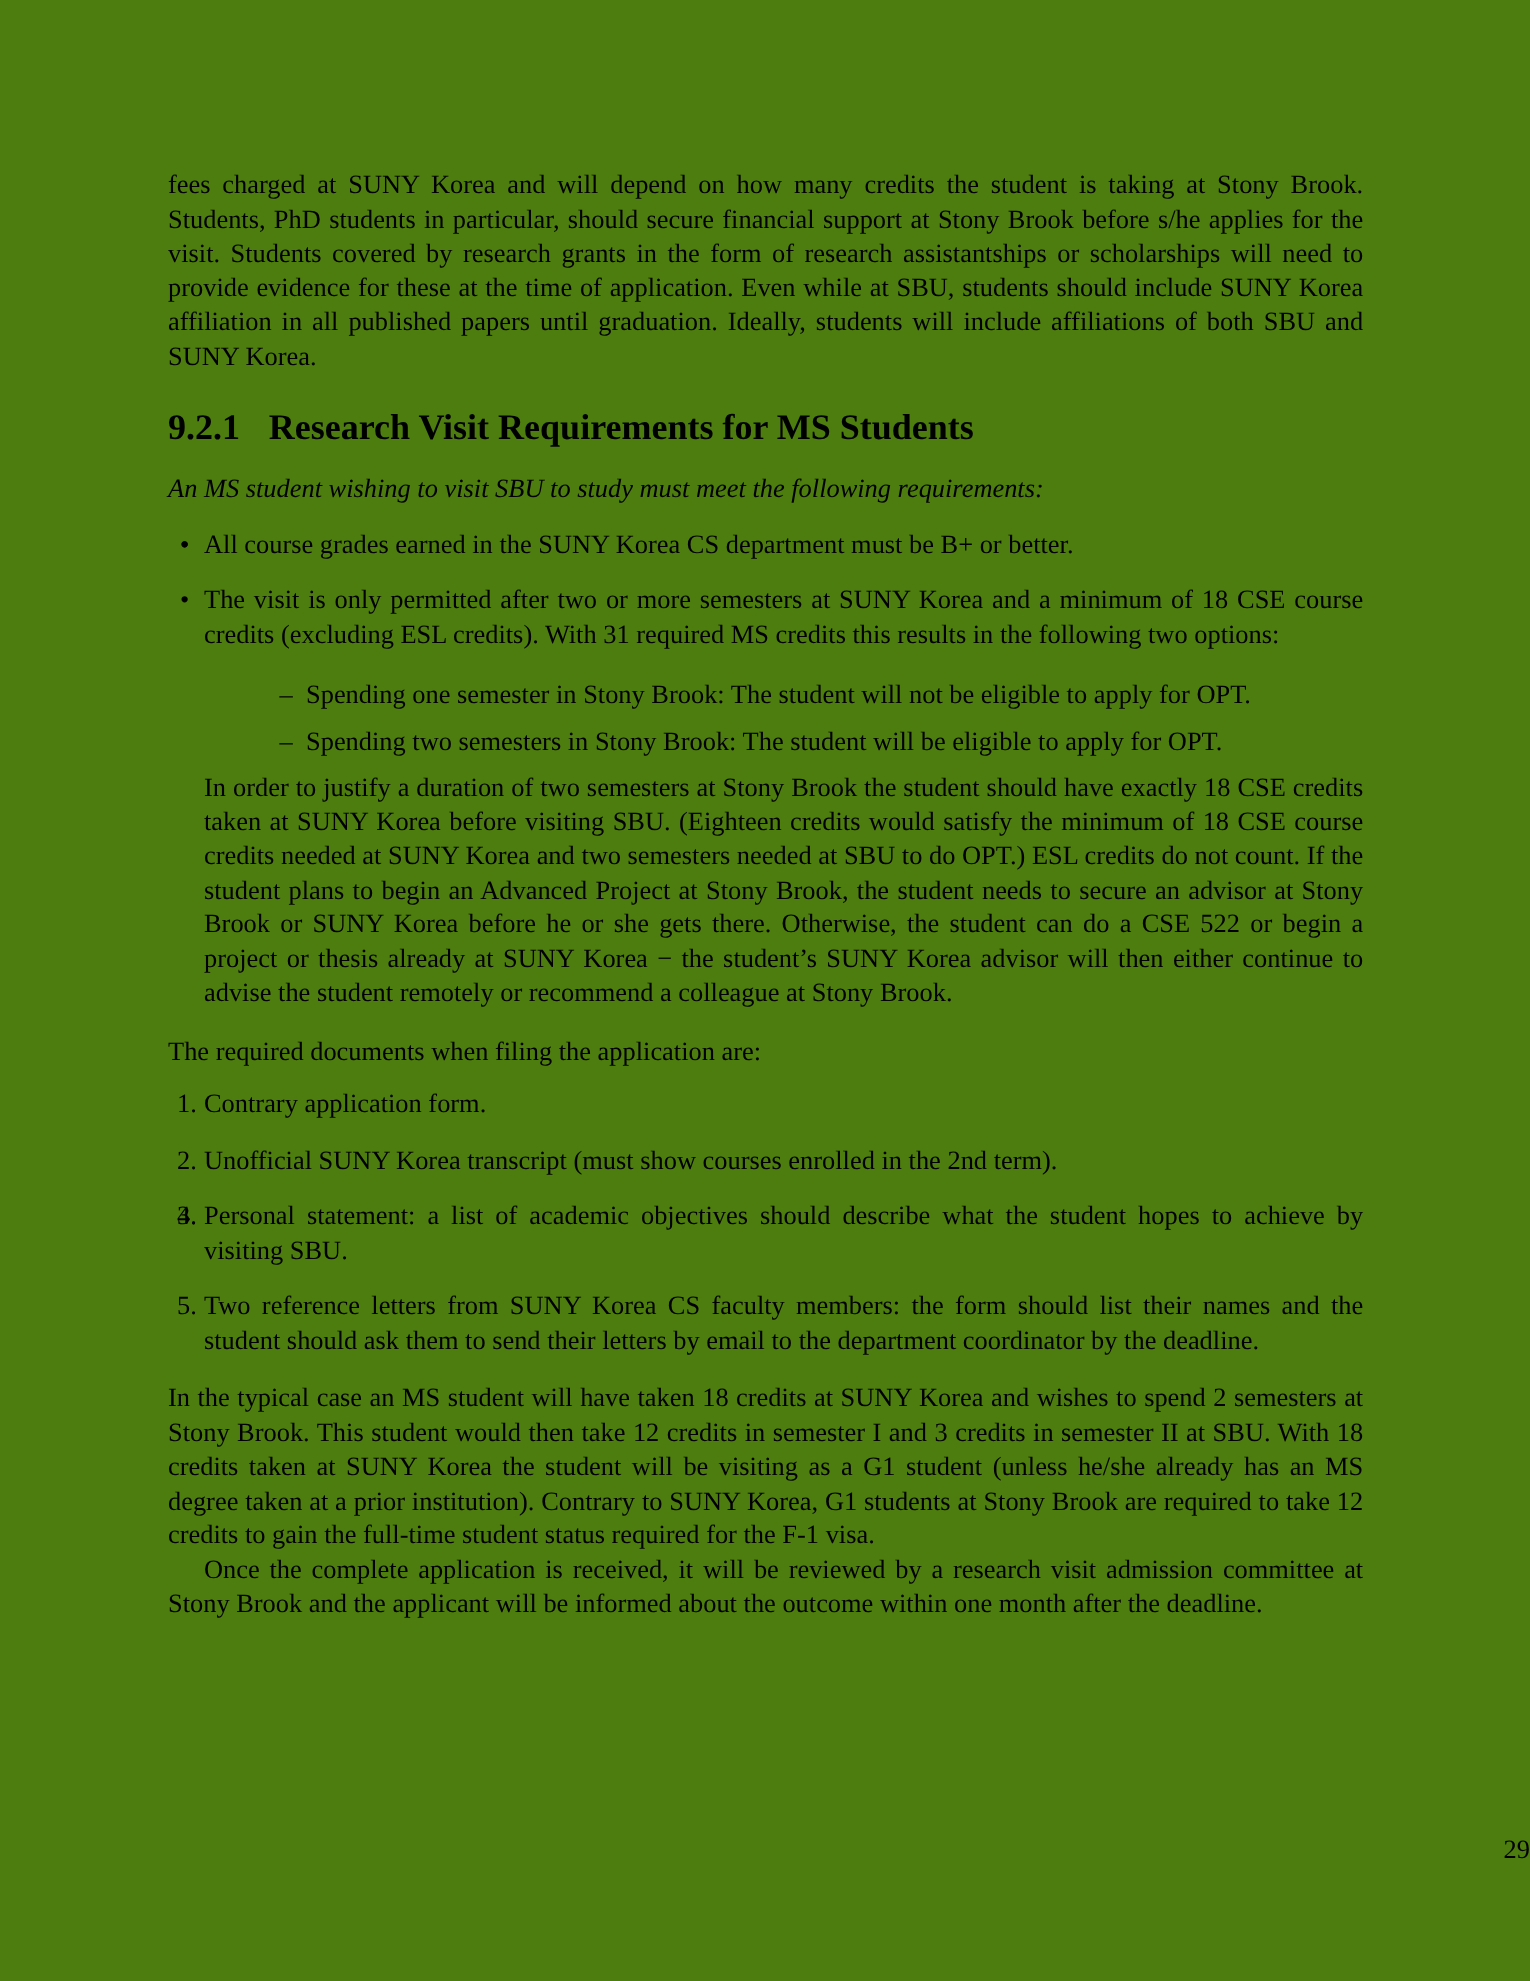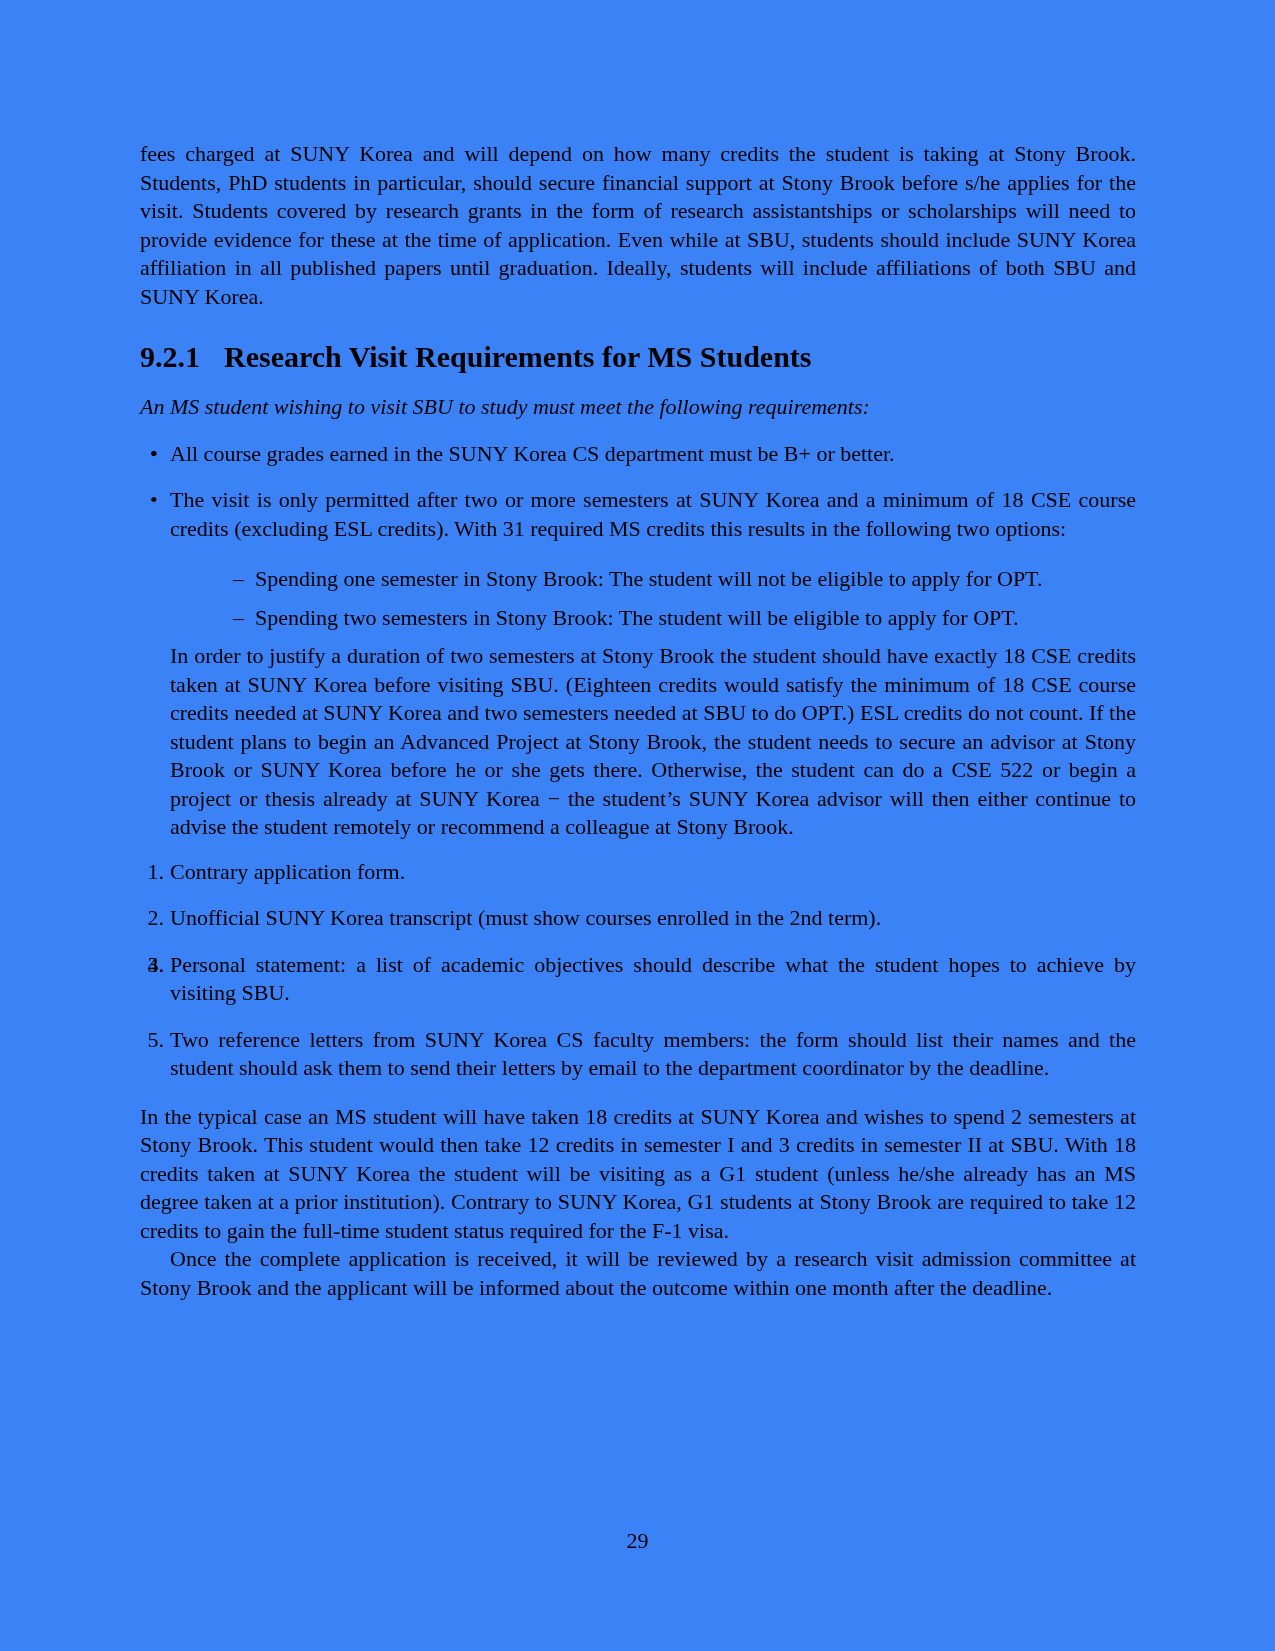--- a/index.html
+++ b/index.html
@@ -1,20 +1,20 @@
 <!DOCTYPE html>
 <html><head>
 <meta charset="utf-8">
 <style>
   html, body { margin: 0; padding: 0; background: #ffffff; }
   .page {
     position: relative;
     width: 1275px;
     height: 1651px;
-    background: #3b82f6;
+    background: #4d7c0f;
     color: #000000;
     font-family: "Liberation Serif", "DejaVu Serif", serif;
     overflow: hidden;
   }
   .content {
     position: absolute;
     left: 140px;
     top: 140px;
     width: 996px;
   }
@@ -85,21 +85,21 @@
     width: 26px;
     text-align: right;
   }
   .para-gap { margin-top: 20px; }
   .indent-first { text-indent: 30px; }
   .pagenum {
     position: absolute;
     top: 1528px;
     left: 0;
     width: 100%;
-    text-align: center;
+    text-align: right;
     font-size: 22px;
   }
 </style>
 </head>
 <body>
 
 <div class="page">
   <div class="content">
 
     <p class="body">fees charged at SUNY Korea and will depend on how many credits the student is taking at Stony Brook. Students, PhD students in particular, should secure financial support at Stony Brook before s/he applies for the visit. Students covered by research grants in the form of research assistantships or scholarships will need to provide evidence for these at the time of application. Even while at SBU, students should include SUNY Korea affiliation in all published papers until graduation. Ideally, students will include affiliations of both SBU and SUNY Korea.</p>
@@ -128,20 +128,21 @@
           </li>
           <li>
             <span class="marker">–</span>
             <span>Spending two semesters in Stony Brook: The student will be eligible to apply for OPT.</span>
           </li>
         </ul>
         <p class="body note">In order to justify a duration of two semesters at Stony Brook the student should have exactly 18 CSE credits taken at SUNY Korea before visiting SBU. (Eighteen credits would satisfy the minimum of 18 CSE course credits needed at SUNY Korea and two semesters needed at SBU to do OPT.) ESL credits do not count. If the student plans to begin an Advanced Project at Stony Brook, the student needs to secure an advisor at Stony Brook or SUNY Korea before he or she gets there. Otherwise, the student can do a CSE 522 or begin a project or thesis already at SUNY Korea − the student’s SUNY Korea advisor will then either continue to advise the student remotely or recommend a colleague at Stony Brook.</p>
       </li>
     </ul>
 
+    <p class="body para-gap">The required documents when filing the application are:</p>
 
     <ol class="nlist">
       <li>
         <span class="num">1.</span>
         <span>Contrary application form.</span>
       </li>
       <li>
         <span class="num">2.</span>
         <span>Unofficial SUNY Korea transcript (must show courses enrolled in the 2nd term).</span>
       </li>

